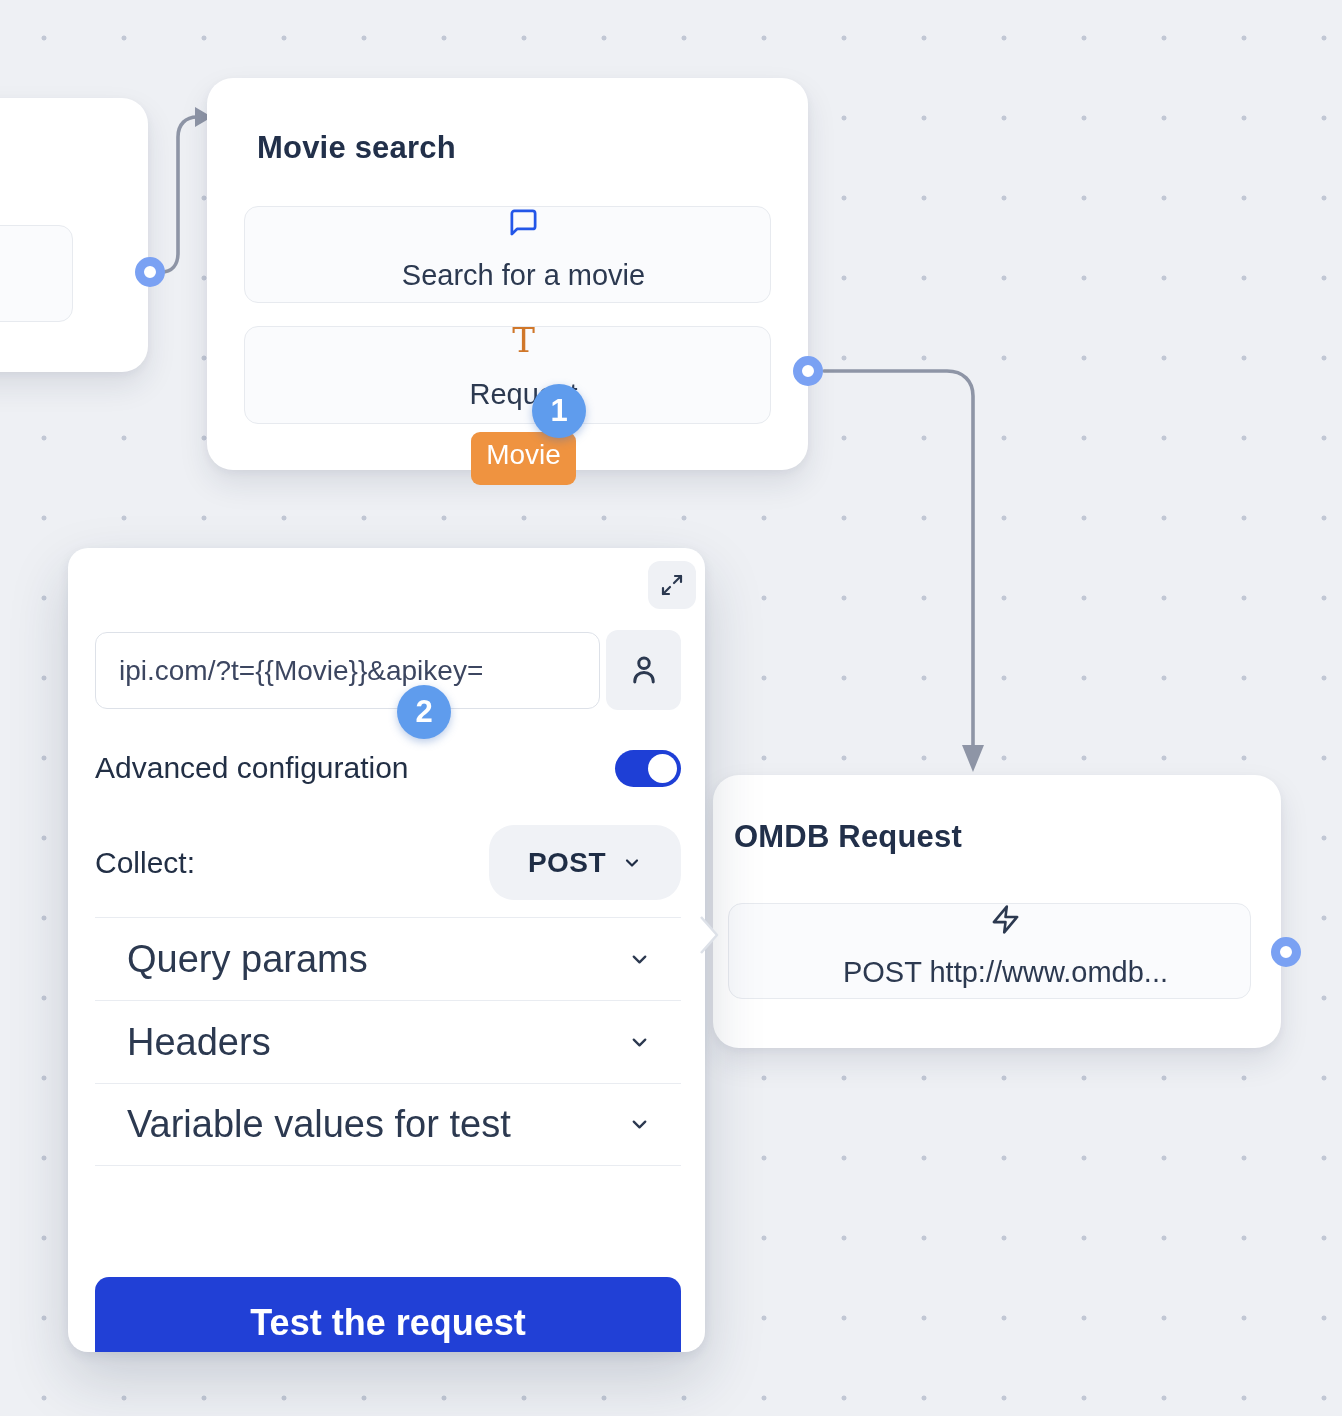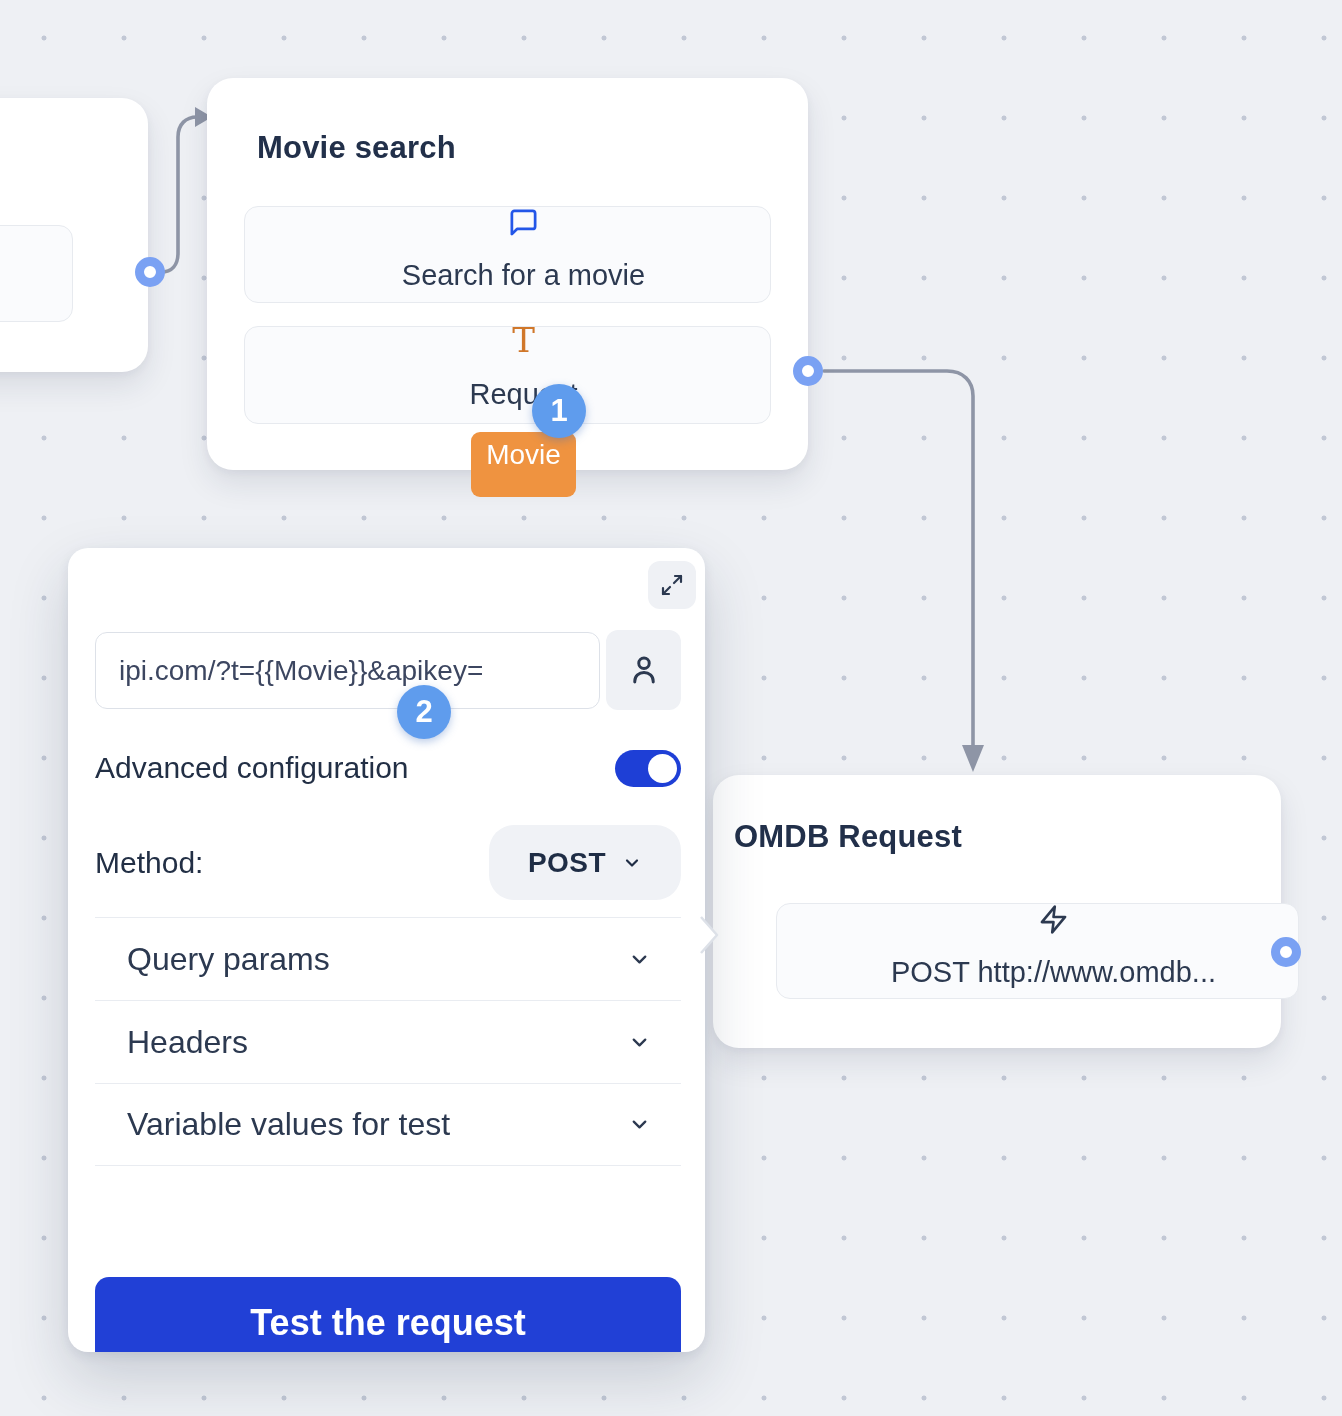--- a/index.html
+++ b/index.html
@@ -45,29 +45,29 @@
   #left-card { left:-62px; top:98px; width:210px; height:274px; }
   #left-card .node-block { left:-20px; top:127px; width:155px; height:97px; }
 
   
   #movie-card { left:207px; top:78px; width:601px; height:392px; }
   #movie-card .node-title { position:absolute; left:50px; top:52px; }
   #movie-block-1 { left:37px; top:128px; width:527px; height:97px; }
   #movie-block-2 { left:37px; top:248px; width:527px; height:98px; }
   .chip {
     background:#ef9340; color:#ffffff; font-size:28px; line-height:1;
-    padding:9px 15px 28px; border-radius:9px; white-space:nowrap;
+    padding:9px 15px 16px; border-radius:9px; white-space:nowrap;
   }
   .t-icon { font-family:"DejaVu Serif","Liberation Serif",serif; font-size:34px; color:#d0772a; line-height:1; margin-top:-4px; }
   #movie-badge { left:325px; top:306px; }
 
   
   #omdb-card { left:713px; top:775px; width:568px; height:273px; }
   #omdb-card .node-title { position:absolute; left:21px; top:44px; font-weight:700; }
-  #omdb-block { left:15px; top:128px; width:523px; height:96px;margin-left:48px; }
+  #omdb-block { left:15px; top:128px; width:523px; height:96px; }
   #omdb-notch { position:absolute; left:-14px; top:138px; z-index:11; }
 
   
   #panel {
     position:absolute; left:68px; top:548px; width:637px; height:804px;
     background:#ffffff; border-radius:20px; overflow:hidden; z-index:10;
     box-shadow:0 26px 60px rgba(30,42,72,0.18), 0 4px 12px rgba(30,42,72,0.08);
   }
   .icon-btn { background:#eff1f5; border:none; border-radius:12px; display:flex; align-items:center; justify-content:center; cursor:pointer; }
   #expand-btn { position:absolute; left:580px; top:13px; width:48px; height:48px; }
@@ -94,21 +94,21 @@
     display:flex; align-items:center; justify-content:center; gap:16px; cursor:pointer;
   }
   #method-select .method-value { font-size:28px; font-weight:700; color:#1f2d45; letter-spacing:0.5px; }
 
   #sections { position:absolute; left:27px; top:369px; width:586px; }
   .section-row {
     height:83px; border-top:1.6px solid #e9ecf1; display:flex; align-items:center;
     justify-content:space-between; padding:0 30px 0 32px; cursor:pointer;
   }
   .section-row:last-child { border-bottom:1.6px solid #e9ecf1; }
-  .section-label { font-size:32px; color:#2c3950; }
+  .section-label { font-size:38px; color:#2c3950; }
 
   #test-btn {
     position:absolute; left:27px; top:729px; width:586px; height:92px;
     background:#2140d6; border:none; border-radius:14px; cursor:pointer;
     color:#ffffff; font-size:36px; font-weight:700; font-family:inherit;
     display:flex; align-items:center; justify-content:center;
   }
 </style>
 </head>
 <body>
@@ -200,21 +200,21 @@
     <div class="num-badge" id="panel-badge">2</div>
 
     <div id="advanced-row">
       <span id="advanced-label">Advanced configuration</span>
       <span class="toggle">
           <span class="knob"></span>
         </span>
     </div>
 
     <div id="method-row">
-      <span id="method-label">Method:</span>
+      <span id="method-label">Collect:</span>
       <div id="method-select">
         <span class="method-value">POST</span>
         <span style="display:flex;">
           <svg width="20" height="20" viewBox="0 0 24 24" fill="none" stroke="#1f2d45" stroke-width="2.6" stroke-linecap="round" stroke-linejoin="round">
             <polyline points="6 9 12 15 18 9"></polyline>
           </svg>
         </span>
       </div>
     </div>
 

